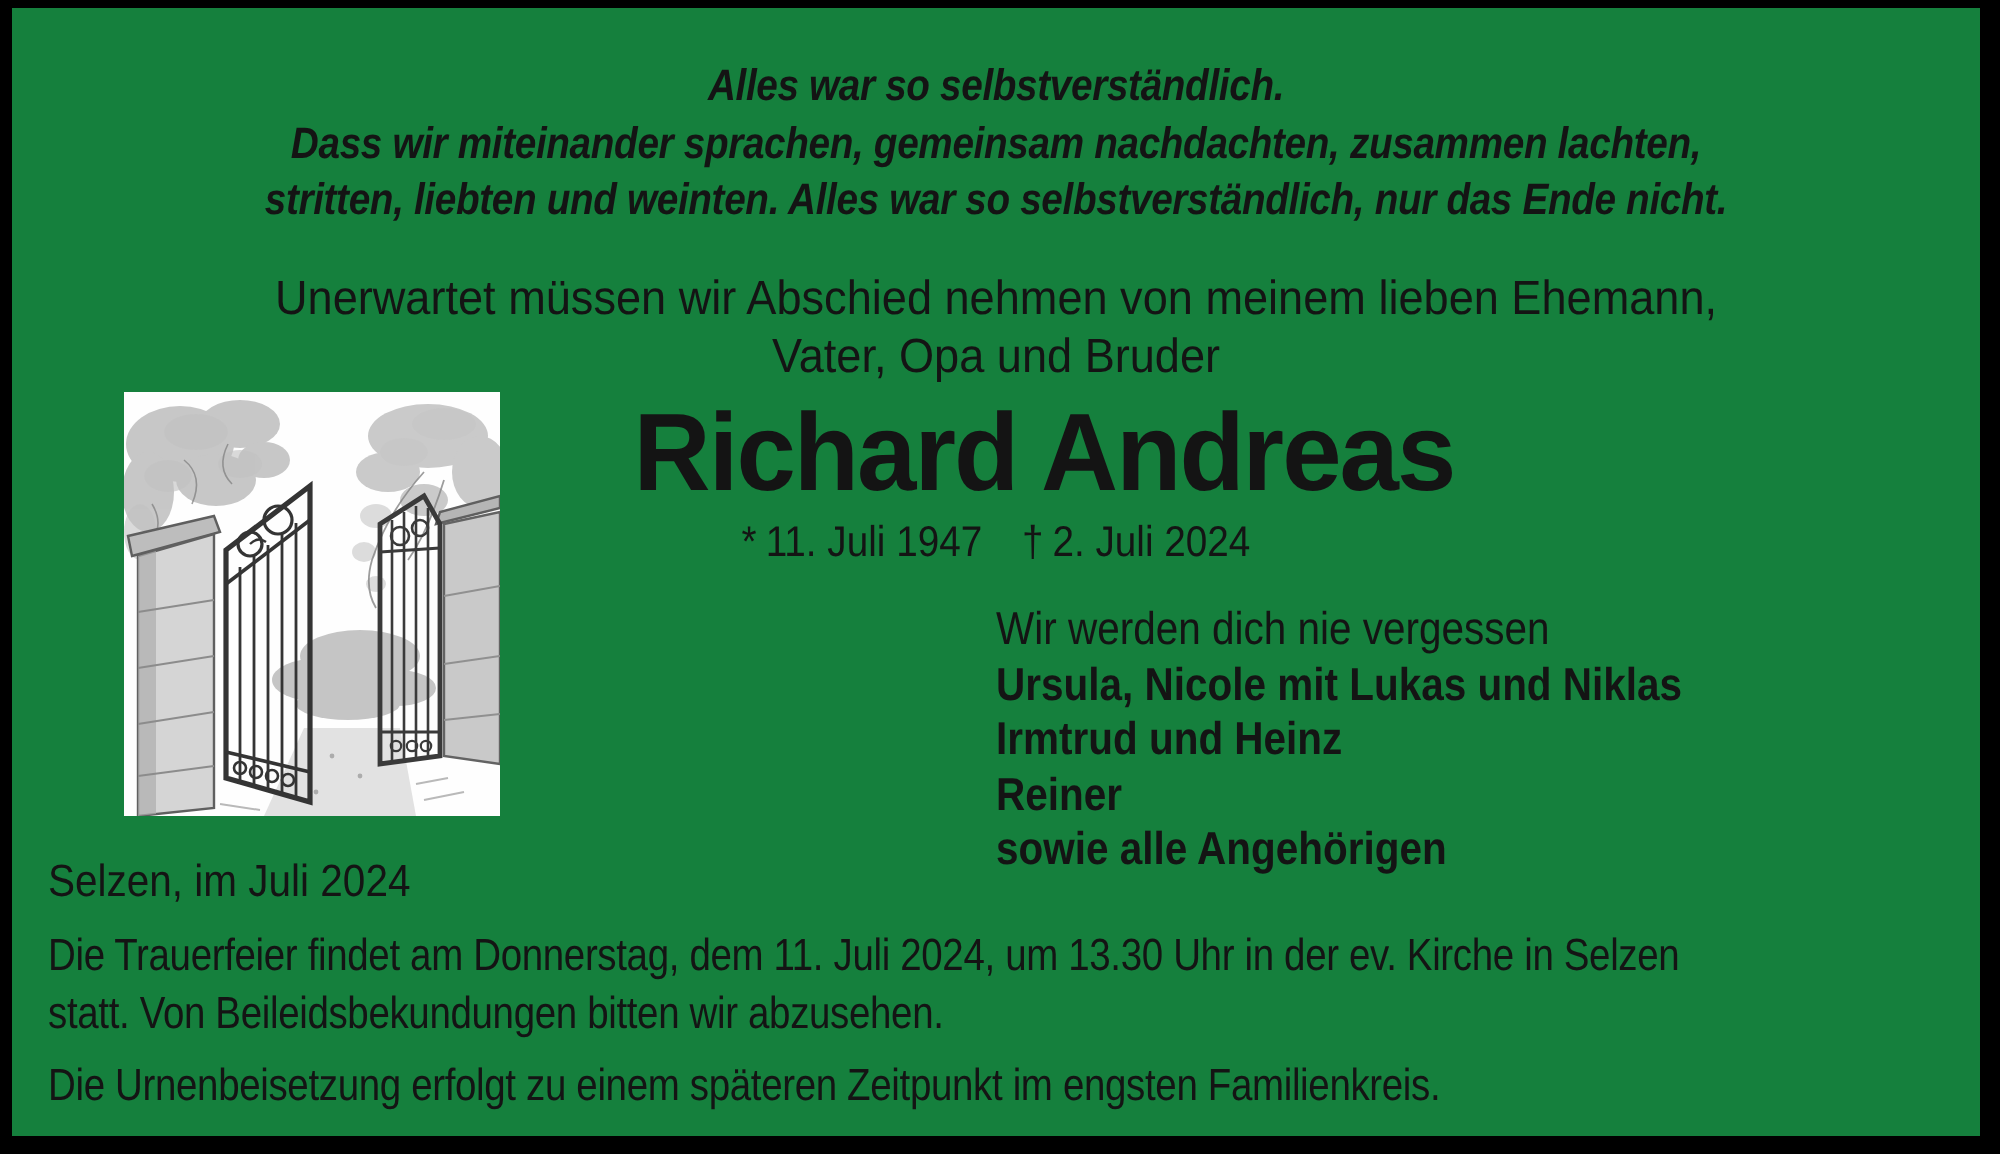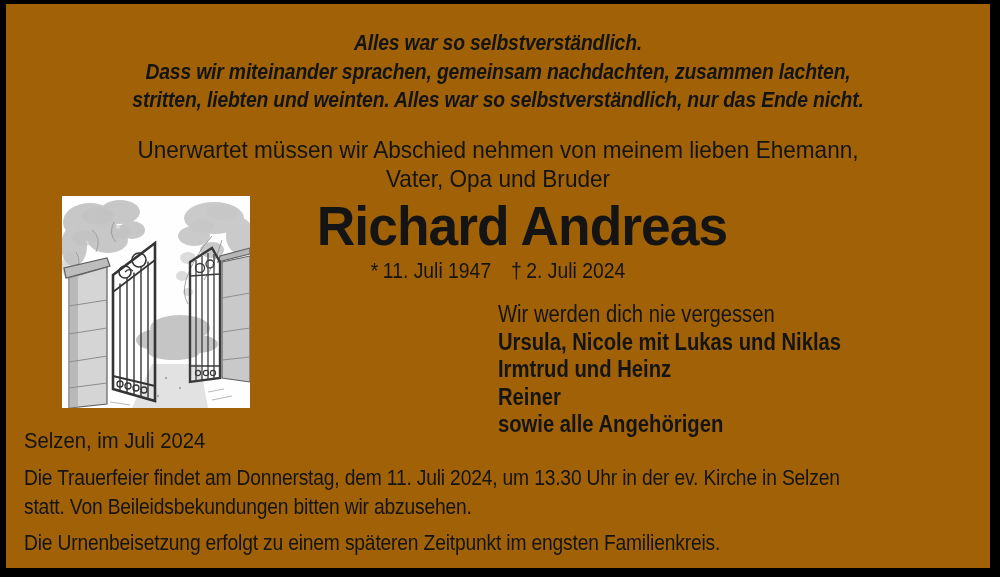--- a/index.html
+++ b/index.html
@@ -1,21 +1,21 @@
 <!DOCTYPE html>
 <html lang="de"><head>
 <meta charset="utf-8">
 <style>
   html, body { margin: 0; padding: 0; background: #ffffff; }
   .page {
     position: relative;
     width: 1000px;
     height: 577px;
     box-sizing: border-box;
-    background: #a16207;
+    background: #15803d;
     border-style: solid;
     border-color: #000000;
     border-width: 4px 10px 9px 6px;
     font-family: "Liberation Sans", "DejaVu Sans", sans-serif;
     color: #141414;
     overflow: hidden;
   }
   .abs { position: absolute; }
 
   

